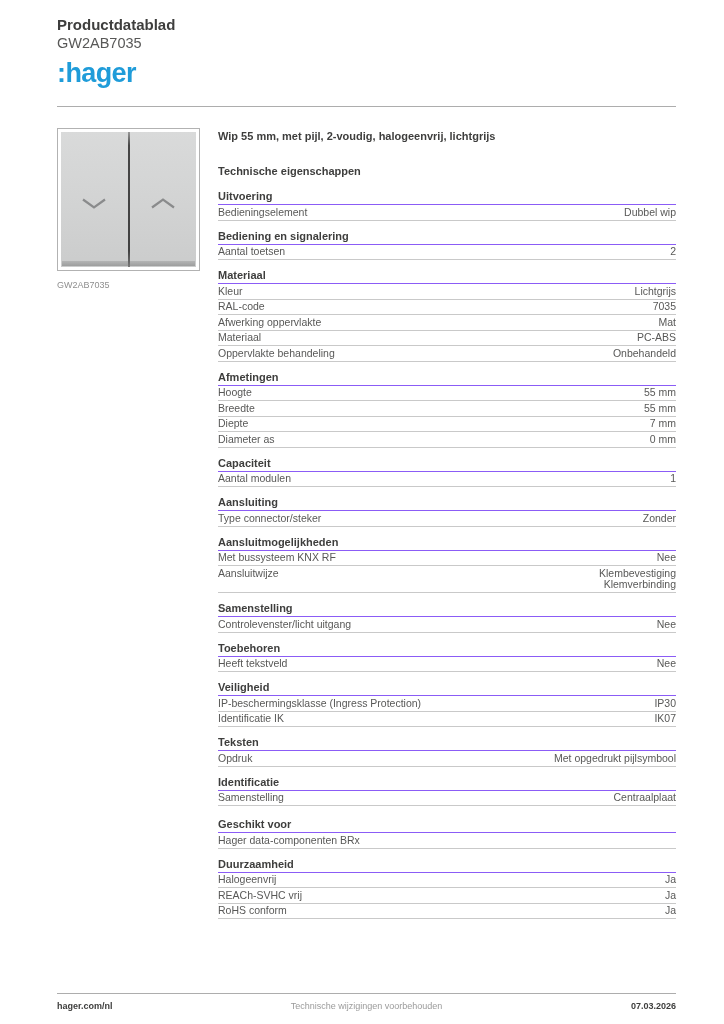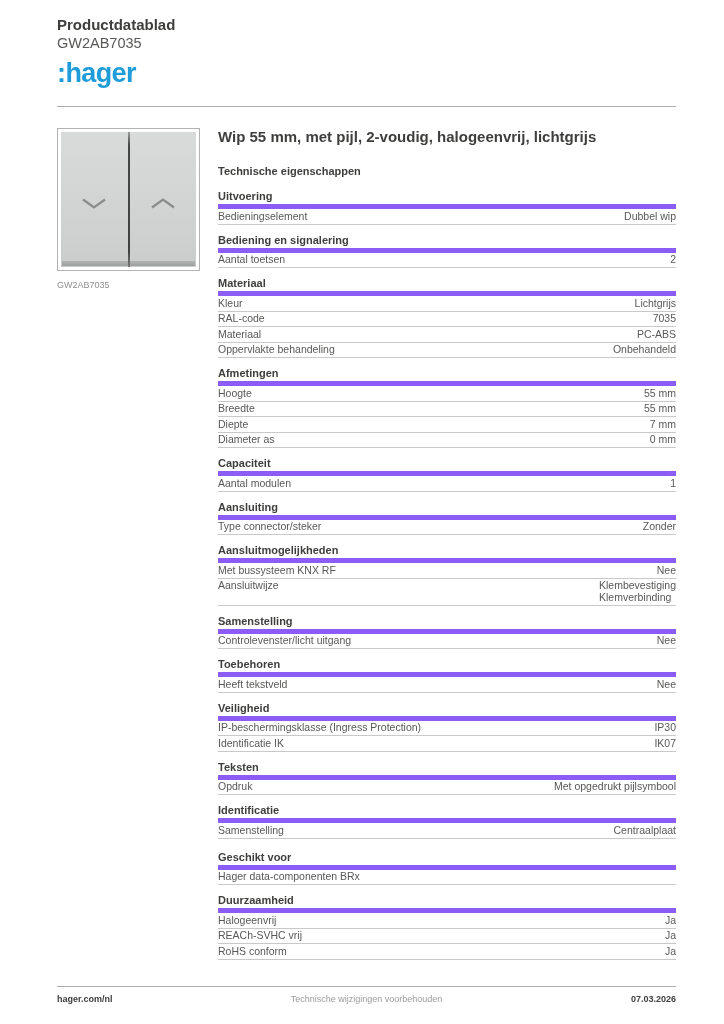--- a/index.html
+++ b/index.html
@@ -28,37 +28,37 @@
   .switch{position:relative;width:100%;height:100%;display:flex;
     background:linear-gradient(180deg,#d9dada 0%,#d2d3d3 55%,#cbcccc 100%);}
   .switch-half{flex:1;display:flex;align-items:center;justify-content:center;padding-top:12px;z-index:2;}
   .divider{width:2px;flex:none;z-index:3;
     background:linear-gradient(180deg,#999 0%,#464646 10%,#414141 88%,#787878 100%);}
   .bottom-strip{position:absolute;left:1px;right:1px;bottom:1px;height:5px;z-index:1;
     background:linear-gradient(180deg,#b3b4b4,#9d9e9e);}
   .image-caption{margin-top:9px;font-size:9px;color:#8f8f8f;}
 
   
-  .description{margin:2px 0 0;font-size:15px;font-weight:bold;color:#3e3e3d;line-height:13px;}
+  .description{margin:2px 0 0;font-size:11px;font-weight:bold;color:#3e3e3d;line-height:13px;}
   .tech-title{margin:22px 0 0;font-size:11px;font-weight:bold;color:#3e3e3d;line-height:13px;}
 
   
   .section{margin-top:9px;}
   #sections > .section:first-child{margin-top:12px;}
   .section.extra-gap{margin-top:12px;}
   .section-title{margin:0;font-size:11px;font-weight:bold;color:#3e3e3d;line-height:12px;
-    padding-bottom:2px;border-bottom:5px solid #8b5cf6;}
+    padding-bottom:2px;border-bottom:1px solid #8b5cf6;}
   .row{display:flex;justify-content:space-between;align-items:flex-start;
     font-size:10.5px;color:#585857;line-height:11.5px;padding:1.5px 0;
     border-bottom:1px solid #c9c9c9;}
   .row-label{text-align:left;padding-right:10px;}
-  .row-value{text-align:left;white-space:pre-line;flex:none;max-width:60%;}
-
-  
-  .footer{position:absolute;left:57px;right:48px;bottom:0;height:38px;}
+  .row-value{text-align:right;white-space:pre-line;flex:none;max-width:60%;}
+
+  
+  .footer{position:absolute;left:57px;right:48px;bottom:0;height:31px;}
   .footer-rule{height:1px;background:#adadad;}
   .footer-row{position:relative;display:flex;justify-content:space-between;margin-top:7px;font-size:9px;line-height:10px;}
   .f-left{font-weight:bold;color:#3e3e3d;text-decoration:none;}
   .f-center{position:absolute;left:50%;transform:translateX(-50%);color:#9b9b9b;}
   .f-right{font-weight:bold;color:#3e3e3d;}
 </style>
 </head>
 <body>
 
 <div class="page">
@@ -127,20 +127,24 @@
   <div class="row">
     <span class="row-label">Kleur</span>
     <span class="row-value">Lichtgrijs</span>
   </div>
 
   <div class="row">
     <span class="row-label">RAL-code</span>
     <span class="row-value">7035</span>
   </div>
 
+  <div class="row">
+    <span class="row-label">Afwerking oppervlakte</span>
+    <span class="row-value">Mat</span>
+  </div>
 
   <div class="row">
     <span class="row-label">Materiaal</span>
     <span class="row-value">PC-ABS</span>
   </div>
 
   <div class="row">
     <span class="row-label">Oppervlakte behandeling</span>
     <span class="row-value">Onbehandeld</span>
   </div>

